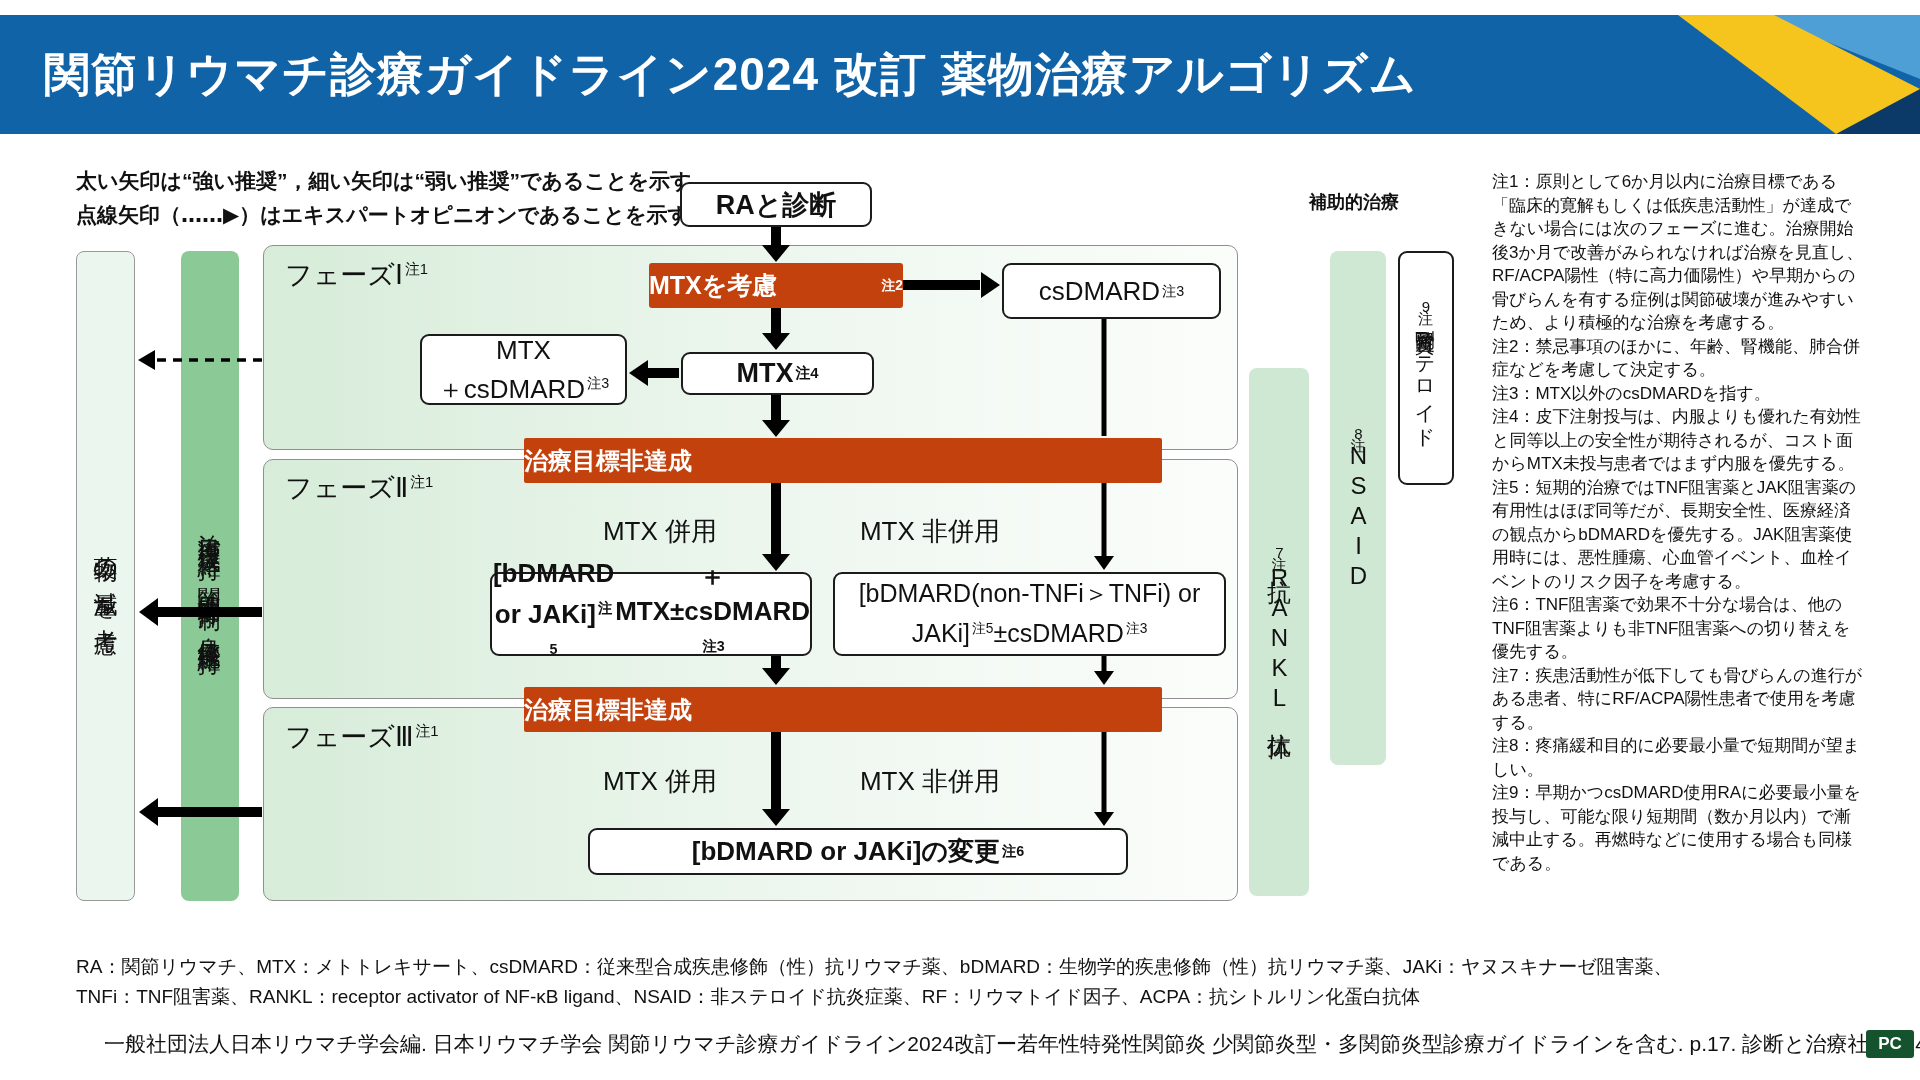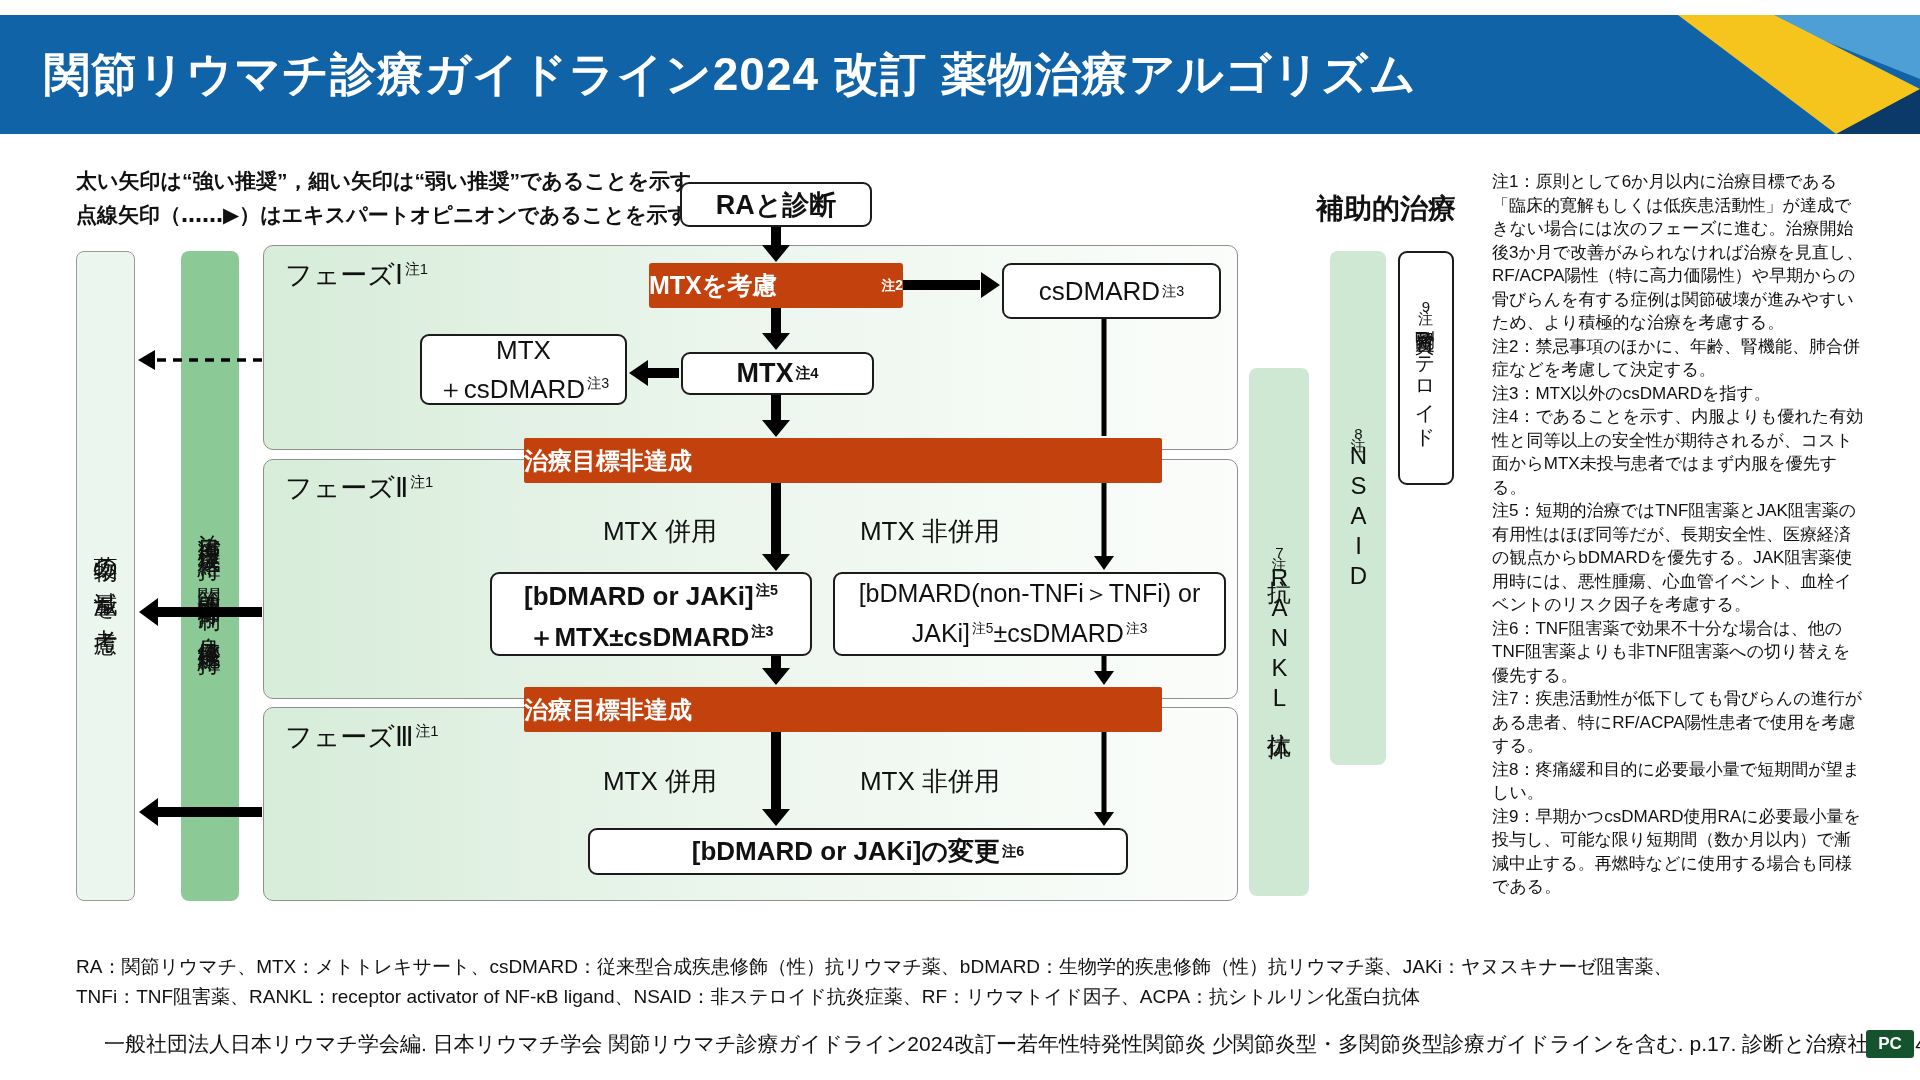--- a/index.html
+++ b/index.html
@@ -13,21 +13,21 @@
   .deco { position:absolute; right:0; top:0; }
 
   
   .legend { position:absolute; left:76px; top:164px; font-size:21px; font-weight:bold; line-height:34px; z-index:2; }
 
   
   .node { position:absolute; background:#fff; border:2.5px solid #1b1b1b; border-radius:9px; display:flex; align-items:center; justify-content:center; z-index:3; }
   .gnode { position:absolute; background:#c2410c; color:#fff; display:flex; align-items:center; justify-content:space-between; border-radius:3px; z-index:3; }
 
   .start-box   { left:680px; top:182px; width:192px; height:45px; font-size:27px; font-weight:bold; }
-  .aux-title   { position:absolute; left:1252px; top:190px; width:204px; text-align:right; font-size:28px; font-weight:bold; z-index:2; }
+  .aux-title   { position:absolute; left:1252px; top:190px; width:204px; text-align:center; font-size:18px; font-weight:bold; z-index:2; }
 
   
   .vbar { position:absolute; display:flex; align-items:center; justify-content:center; border-radius:8px; z-index:1; }
   .vtext { writing-mode:vertical-rl; text-orientation:upright; letter-spacing:3px; }
   .vsup { font-size:15px; letter-spacing:0; }
   .reduce-box  { left:76px;  top:251px; width:59px;  height:650px; background:#ebf6ee; border:1.5px solid #999; font-size:24px; }
   .goal-box    { left:181px; top:251px; width:58px;  height:650px; background:#8bc997; font-size:23px; }
   .rankl-box   { left:1249px; top:368px; width:60px; height:528px; background:#cfe8d4; font-size:24px; }
   .nsaid-box   { left:1330px; top:251px; width:56px; height:514px; background:#cfe8d4; font-size:24px; }
   .steroid-box { left:1398px; top:251px; width:56px; height:234px; background:#fff; border:2.5px solid #1b1b1b; border-radius:9px; font-size:20px; }
@@ -42,21 +42,21 @@
   .p1-label { left:285px; top:257px; }
   .p2-label { left:285px; top:470px; }
   .p3-label { left:285px; top:719px; }
 
   
   .mtx-consider { left:649px; top:263px; width:254px; height:45px; font-size:25px; font-weight:bold; }
   .csdmard-box  { left:1002px; top:263px; width:219px; height:56px; font-size:26px; }
   .mtx-plus-box { left:420px; top:334px; width:207px; height:71px; font-size:26px; line-height:33px; text-align:center; flex-direction:column; }
   .mtx-box      { left:681px; top:352px; width:193px; height:43px; font-size:27px; font-weight:bold; }
   .bar1         { left:524px; top:438px; width:638px; height:45px; font-size:24px; font-weight:bold; border-radius:2px; }
-  .combo-left   { left:490px; top:572px; width:322px; height:84px; font-size:26px; font-weight:bold; line-height:35px; text-align:center; flex-direction:column; }
+  .combo-left   { left:490px; top:572px; width:322px; height:84px; font-size:26px; font-weight:bold; line-height:35px; text-align:center; }
   .combo-right  { left:833px; top:572px; width:393px; height:84px; font-size:25px; line-height:35px; text-align:right; flex-direction:column; }
   .bar2         { left:524px; top:687px; width:638px; height:45px; font-size:24px; font-weight:bold; border-radius:2px; }
   .change-box   { left:588px; top:828px; width:540px; height:47px; font-size:26px; font-weight:bold; }
 
   .usage-label { position:absolute; font-size:26px; transform:translateX(-50%); z-index:2; white-space:nowrap; }
   .u-p2-left  { left:660px; top:514px; }
   .u-p2-right { left:930px; top:514px; }
   .u-p3-left  { left:660px; top:764px; }
   .u-p3-right { left:930px; top:764px; }
 
@@ -242,21 +242,21 @@
     <g>
       <line class="thick" x1="262" y1="812" x2="158" y2="812"></line>
       <polygon points="139,812 158,798 158,826"></polygon>
     </g>
   </svg>
 
   <div class="notes">
     <p>注1：原則として6か月以内に治療目標である「臨床的寛解もしくは低疾患活動性」が達成できない場合には次のフェーズに進む。治療開始後3か月で改善がみられなければ治療を見直し、RF/ACPA陽性（特に高力価陽性）や早期からの骨びらんを有する症例は関節破壊が進みやすいため、より積極的な治療を考慮する。</p>
     <p>注2：禁忌事項のほかに、年齢、腎機能、肺合併症などを考慮して決定する。</p>
     <p>注3：MTX以外のcsDMARDを指す。</p>
-    <p>注4：であることを示す、内服よりも優れた有効性と同等以上の安全性が期待されるが、コスト面からMTX未投与患者ではまず内服を優先する。</p>
+    <p>注4：皮下注射投与は、内服よりも優れた有効性と同等以上の安全性が期待されるが、コスト面からMTX未投与患者ではまず内服を優先する。</p>
     <p>注5：短期的治療ではTNF阻害薬とJAK阻害薬の有用性はほぼ同等だが、長期安全性、医療経済の観点からbDMARDを優先する。JAK阻害薬使用時には、悪性腫瘍、心血管イベント、血栓イベントのリスク因子を考慮する。</p>
     <p>注6：TNF阻害薬で効果不十分な場合は、他のTNF阻害薬よりも非TNF阻害薬への切り替えを優先する。</p>
     <p>注7：疾患活動性が低下しても骨びらんの進行がある患者、特にRF/ACPA陽性患者で使用を考慮する。</p>
     <p>注8：疼痛緩和目的に必要最小量で短期間が望ましい。</p>
     <p>注9：早期かつcsDMARD使用RAに必要最小量を投与し、可能な限り短期間（数か月以内）で漸減中止する。再燃時などに使用する場合も同様である。</p>
   </div>
 
   <div class="abbr">
     <div>RA：関節リウマチ、MTX：メトトレキサート、csDMARD：従来型合成疾患修飾（性）抗リウマチ薬、bDMARD：生物学的疾患修飾（性）抗リウマチ薬、JAKi：ヤヌスキナーゼ阻害薬、</div>
     <div>TNFi：TNF阻害薬、RANKL：receptor activator of NF-κB ligand、NSAID：非ステロイド抗炎症薬、RF：リウマトイド因子、ACPA：抗シトルリン化蛋白抗体</div>

